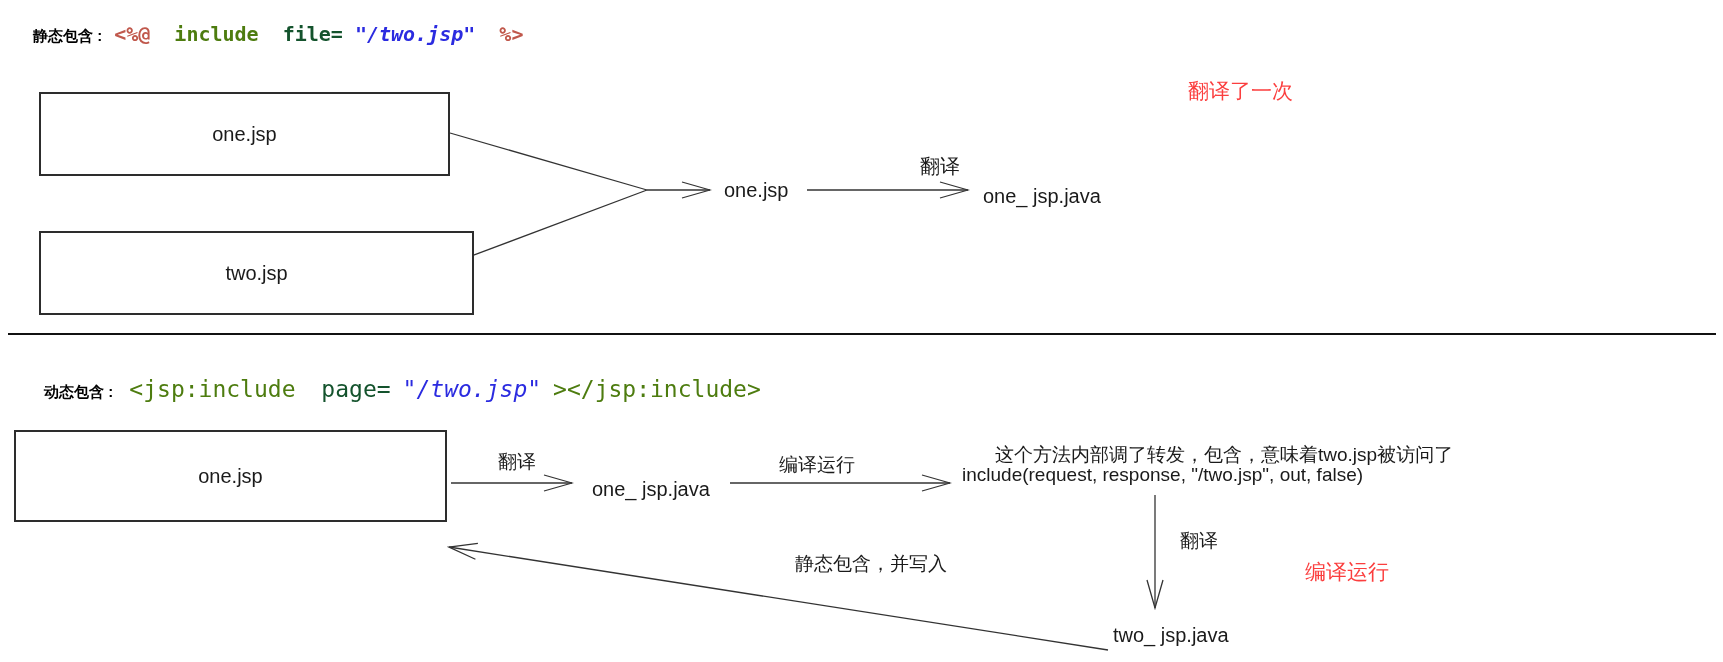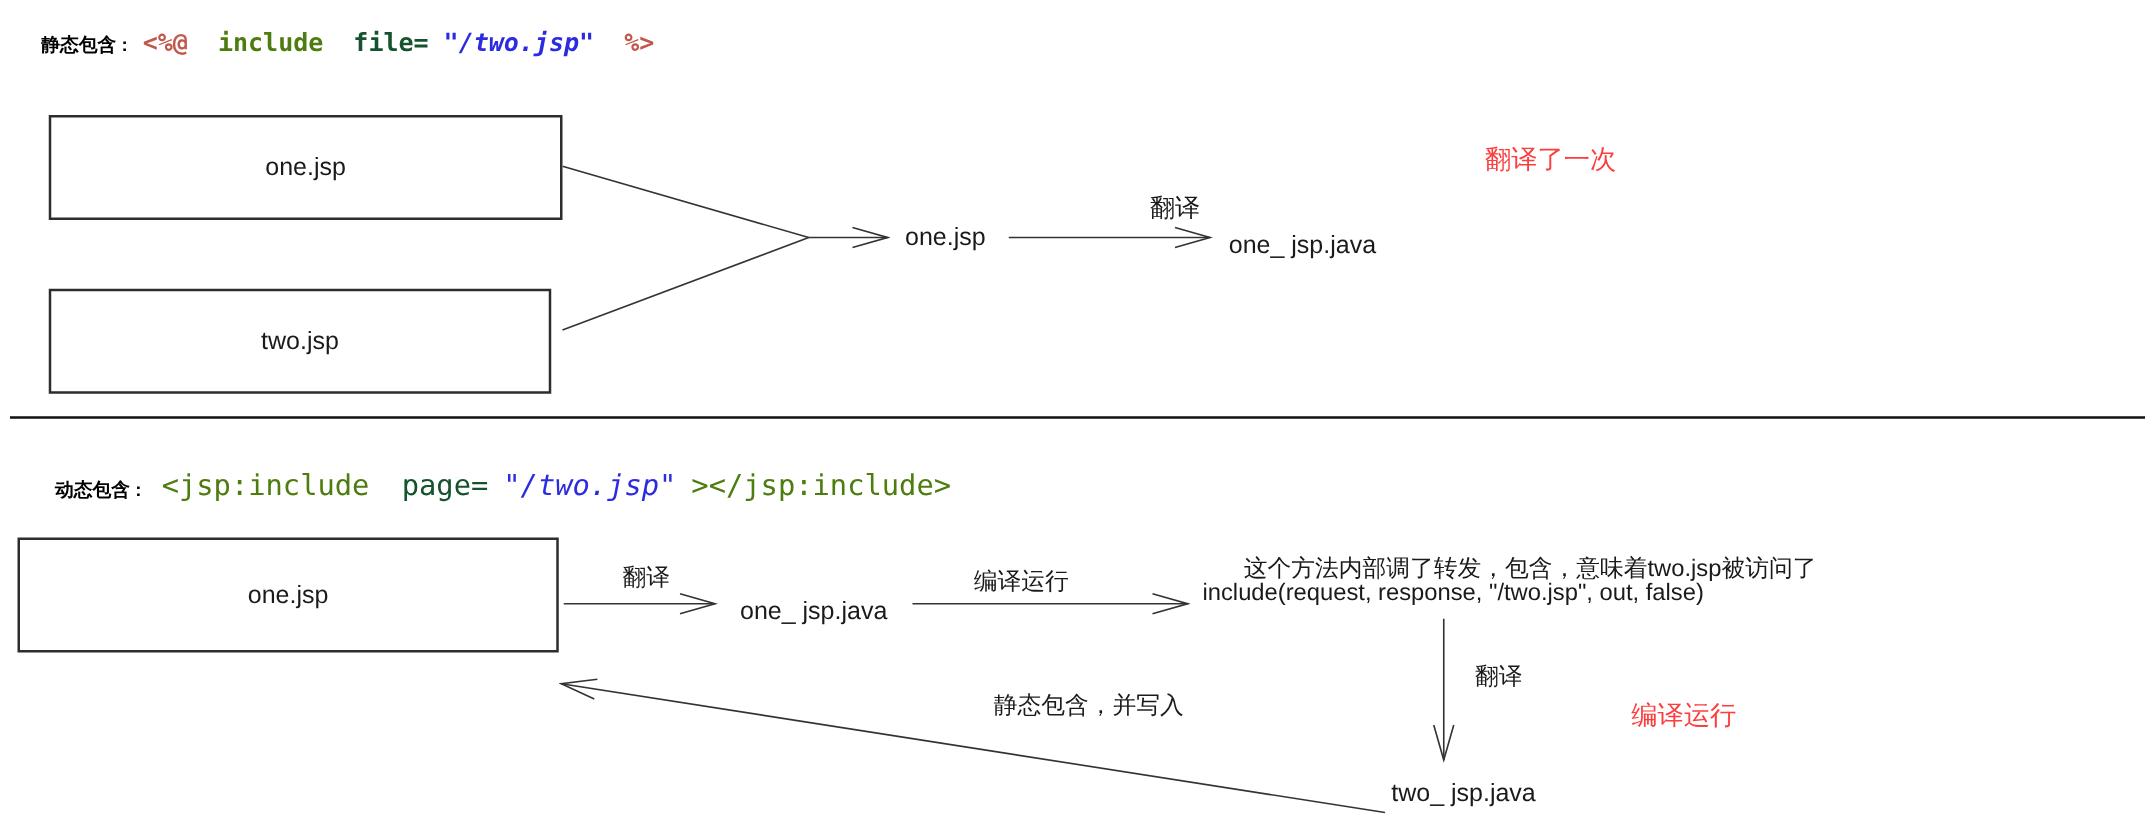--- a/index.html
+++ b/index.html
@@ -68,28 +68,28 @@
   <line x1="1108" y1="650" x2="449" y2="547" stroke="#333" stroke-width="1.3" marker-end="url(#ah)"></line>
 </svg>
 
 <div class="abs title-line" style="left:33px; top:22px;">
   <span class="title-label">静态包含 :</span><span class="code code-static c-punct">&lt;%@ </span><span class="code code-static c-tag">include </span><span class="code code-static c-attr">file=</span><span class="code code-static c-string">"/two.jsp"</span><span class="code code-static c-punct"> %&gt;</span>
 </div>
 
 <div class="node-box" style="left:39px; top:92px; width:411px; height:84px;">
   <span>one.jsp</span>
 </div>
-<div class="node-box" style="left:39px; top:231px; width:402px; height:84px;">
+<div class="node-box" style="left:39px; top:231px; width:435px; height:84px;">
   <span>two.jsp</span>
 </div>
 
 <div class="abs node-text" style="left:724px; top:179px;">one.jsp</div>
 <div class="abs node-text" style="left:920px; top:153px;">翻译</div>
 <div class="abs node-text" style="left:983px; top:185px;">one_ jsp.java</div>
-<div class="abs red-note" style="left:1188px; top:77px;margin-top:36px;">翻译了一次</div>
+<div class="abs red-note" style="left:1188px; top:77px;">翻译了一次</div>
 
 <div class="abs title-line" style="left:44px; top:376px;">
   <span class="title-label">动态包含 : </span><span class="code code-dynamic c-tag">&lt;jsp:include </span><span class="code code-dynamic c-attr">page=</span><span class="code code-dynamic c-string">"/two.jsp"</span><span class="code code-dynamic c-tag">&gt;&lt;/jsp:include&gt;</span>
 </div>
 
 <div class="node-box" style="left:14px; top:430px; width:433px; height:92px;">
   <span>one.jsp</span>
 </div>
 
 <div class="abs edge-label" style="left:498px; top:449px;">翻译</div>

